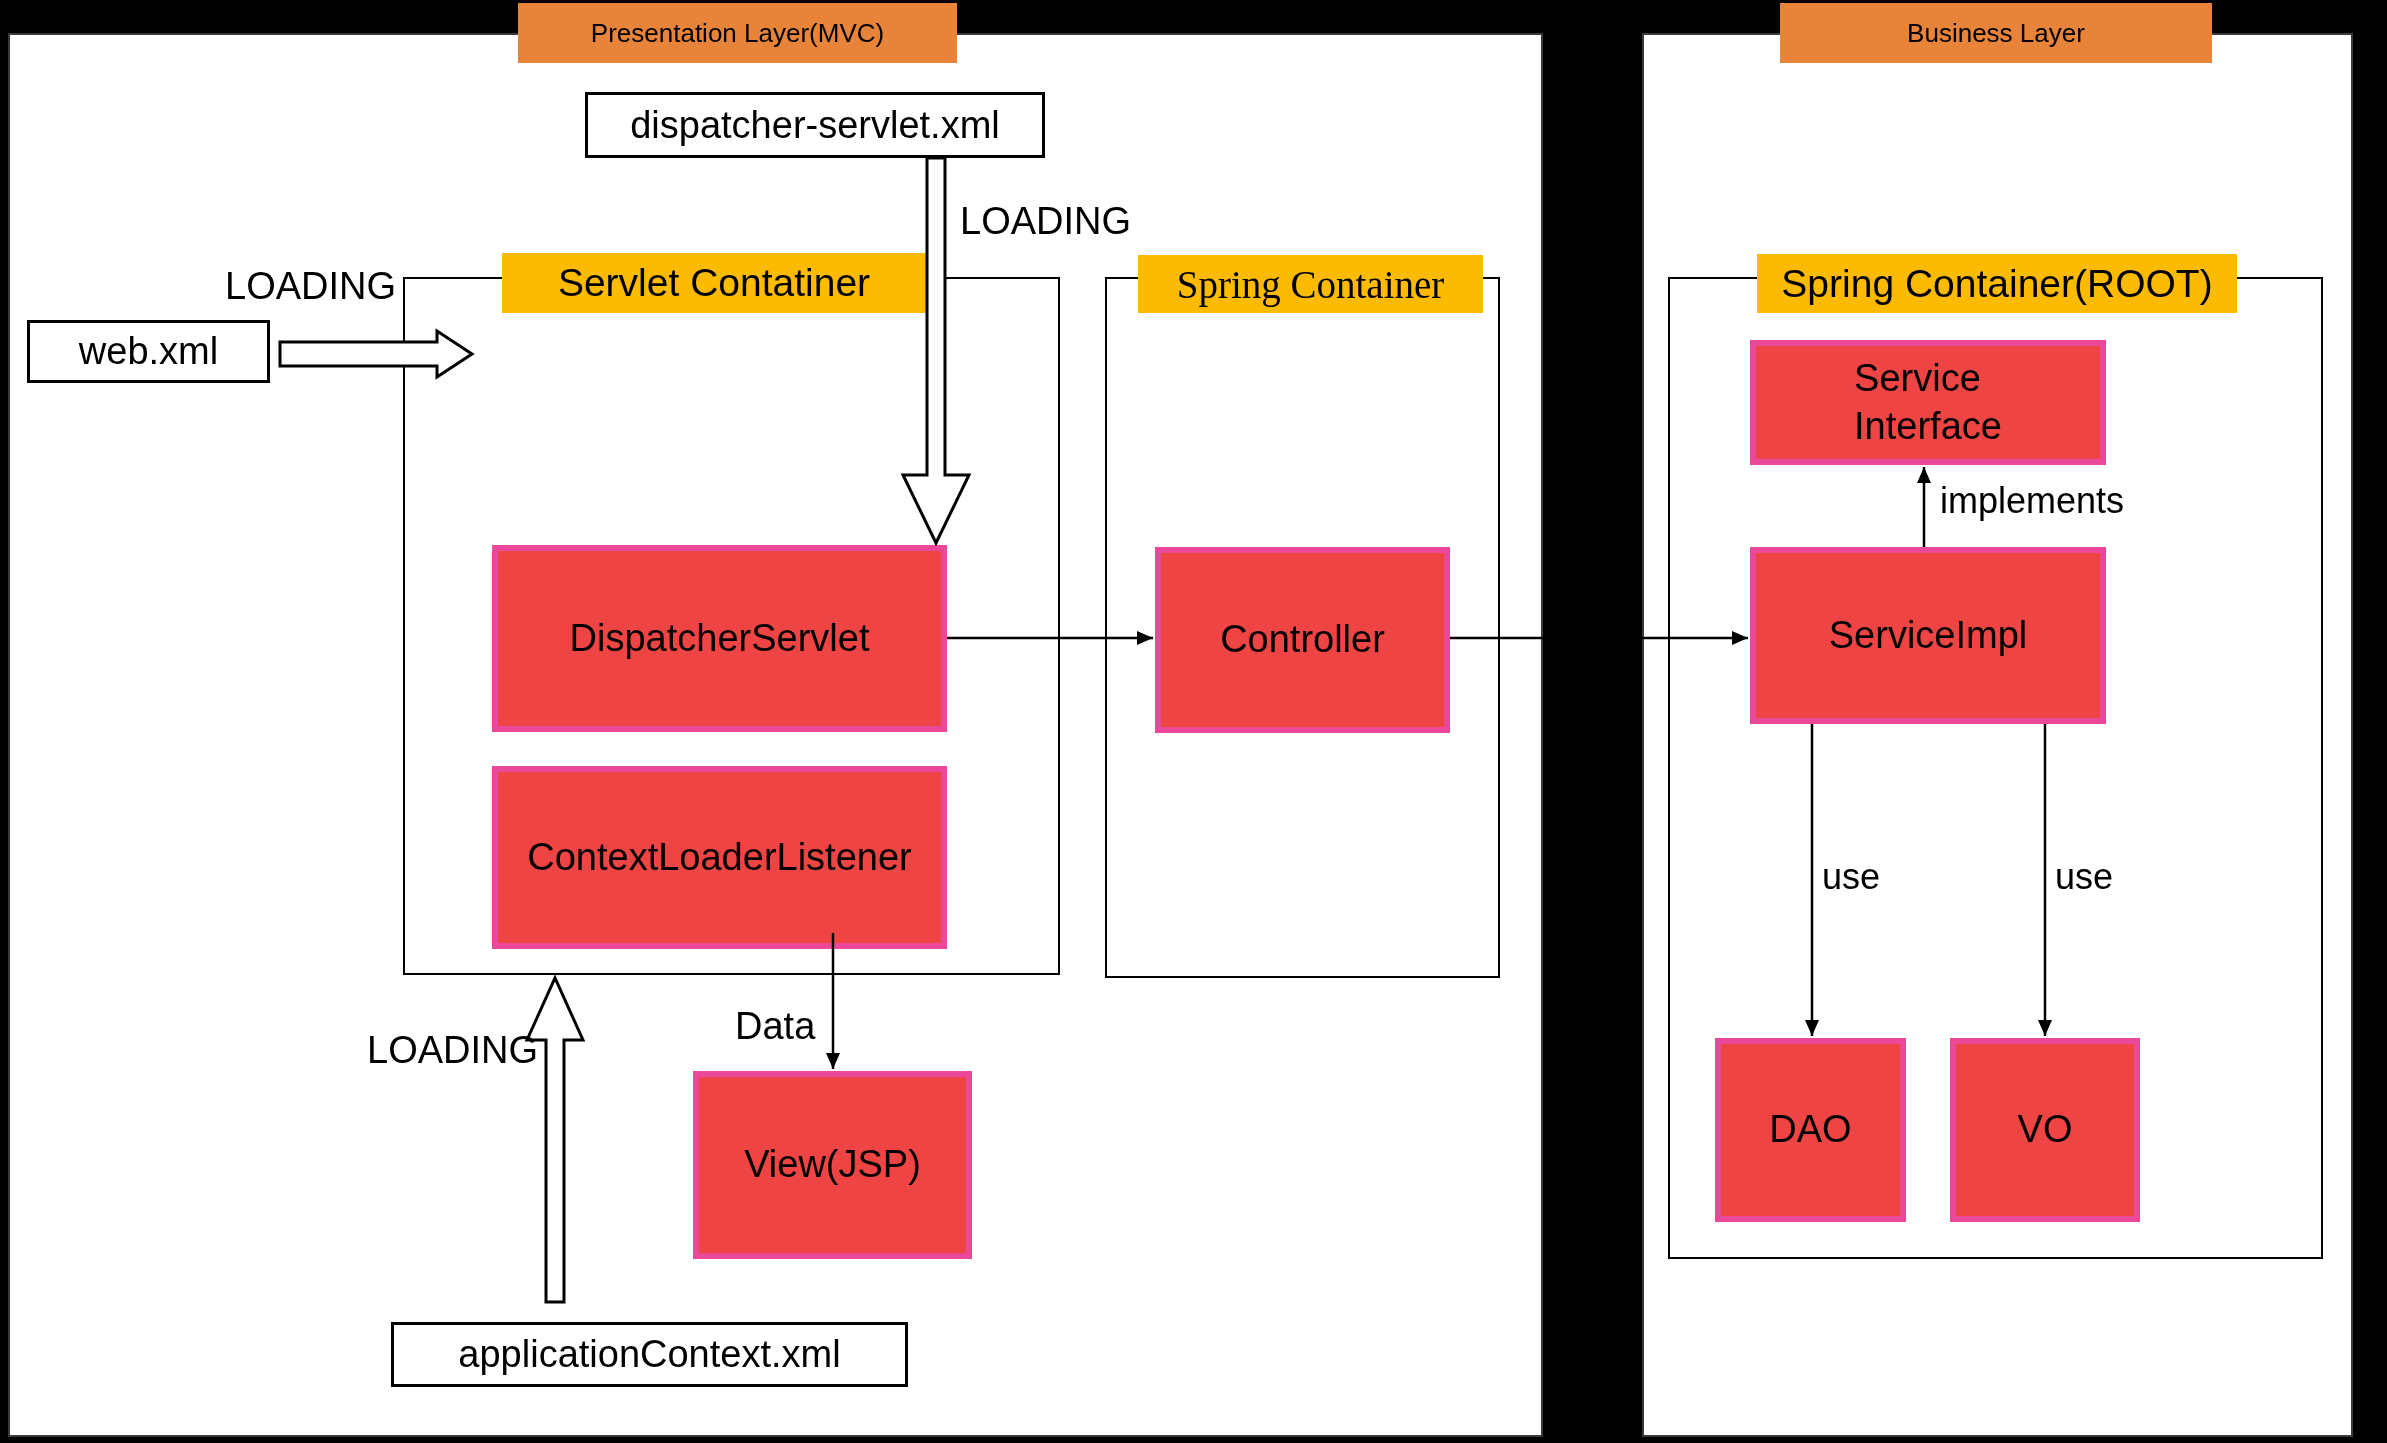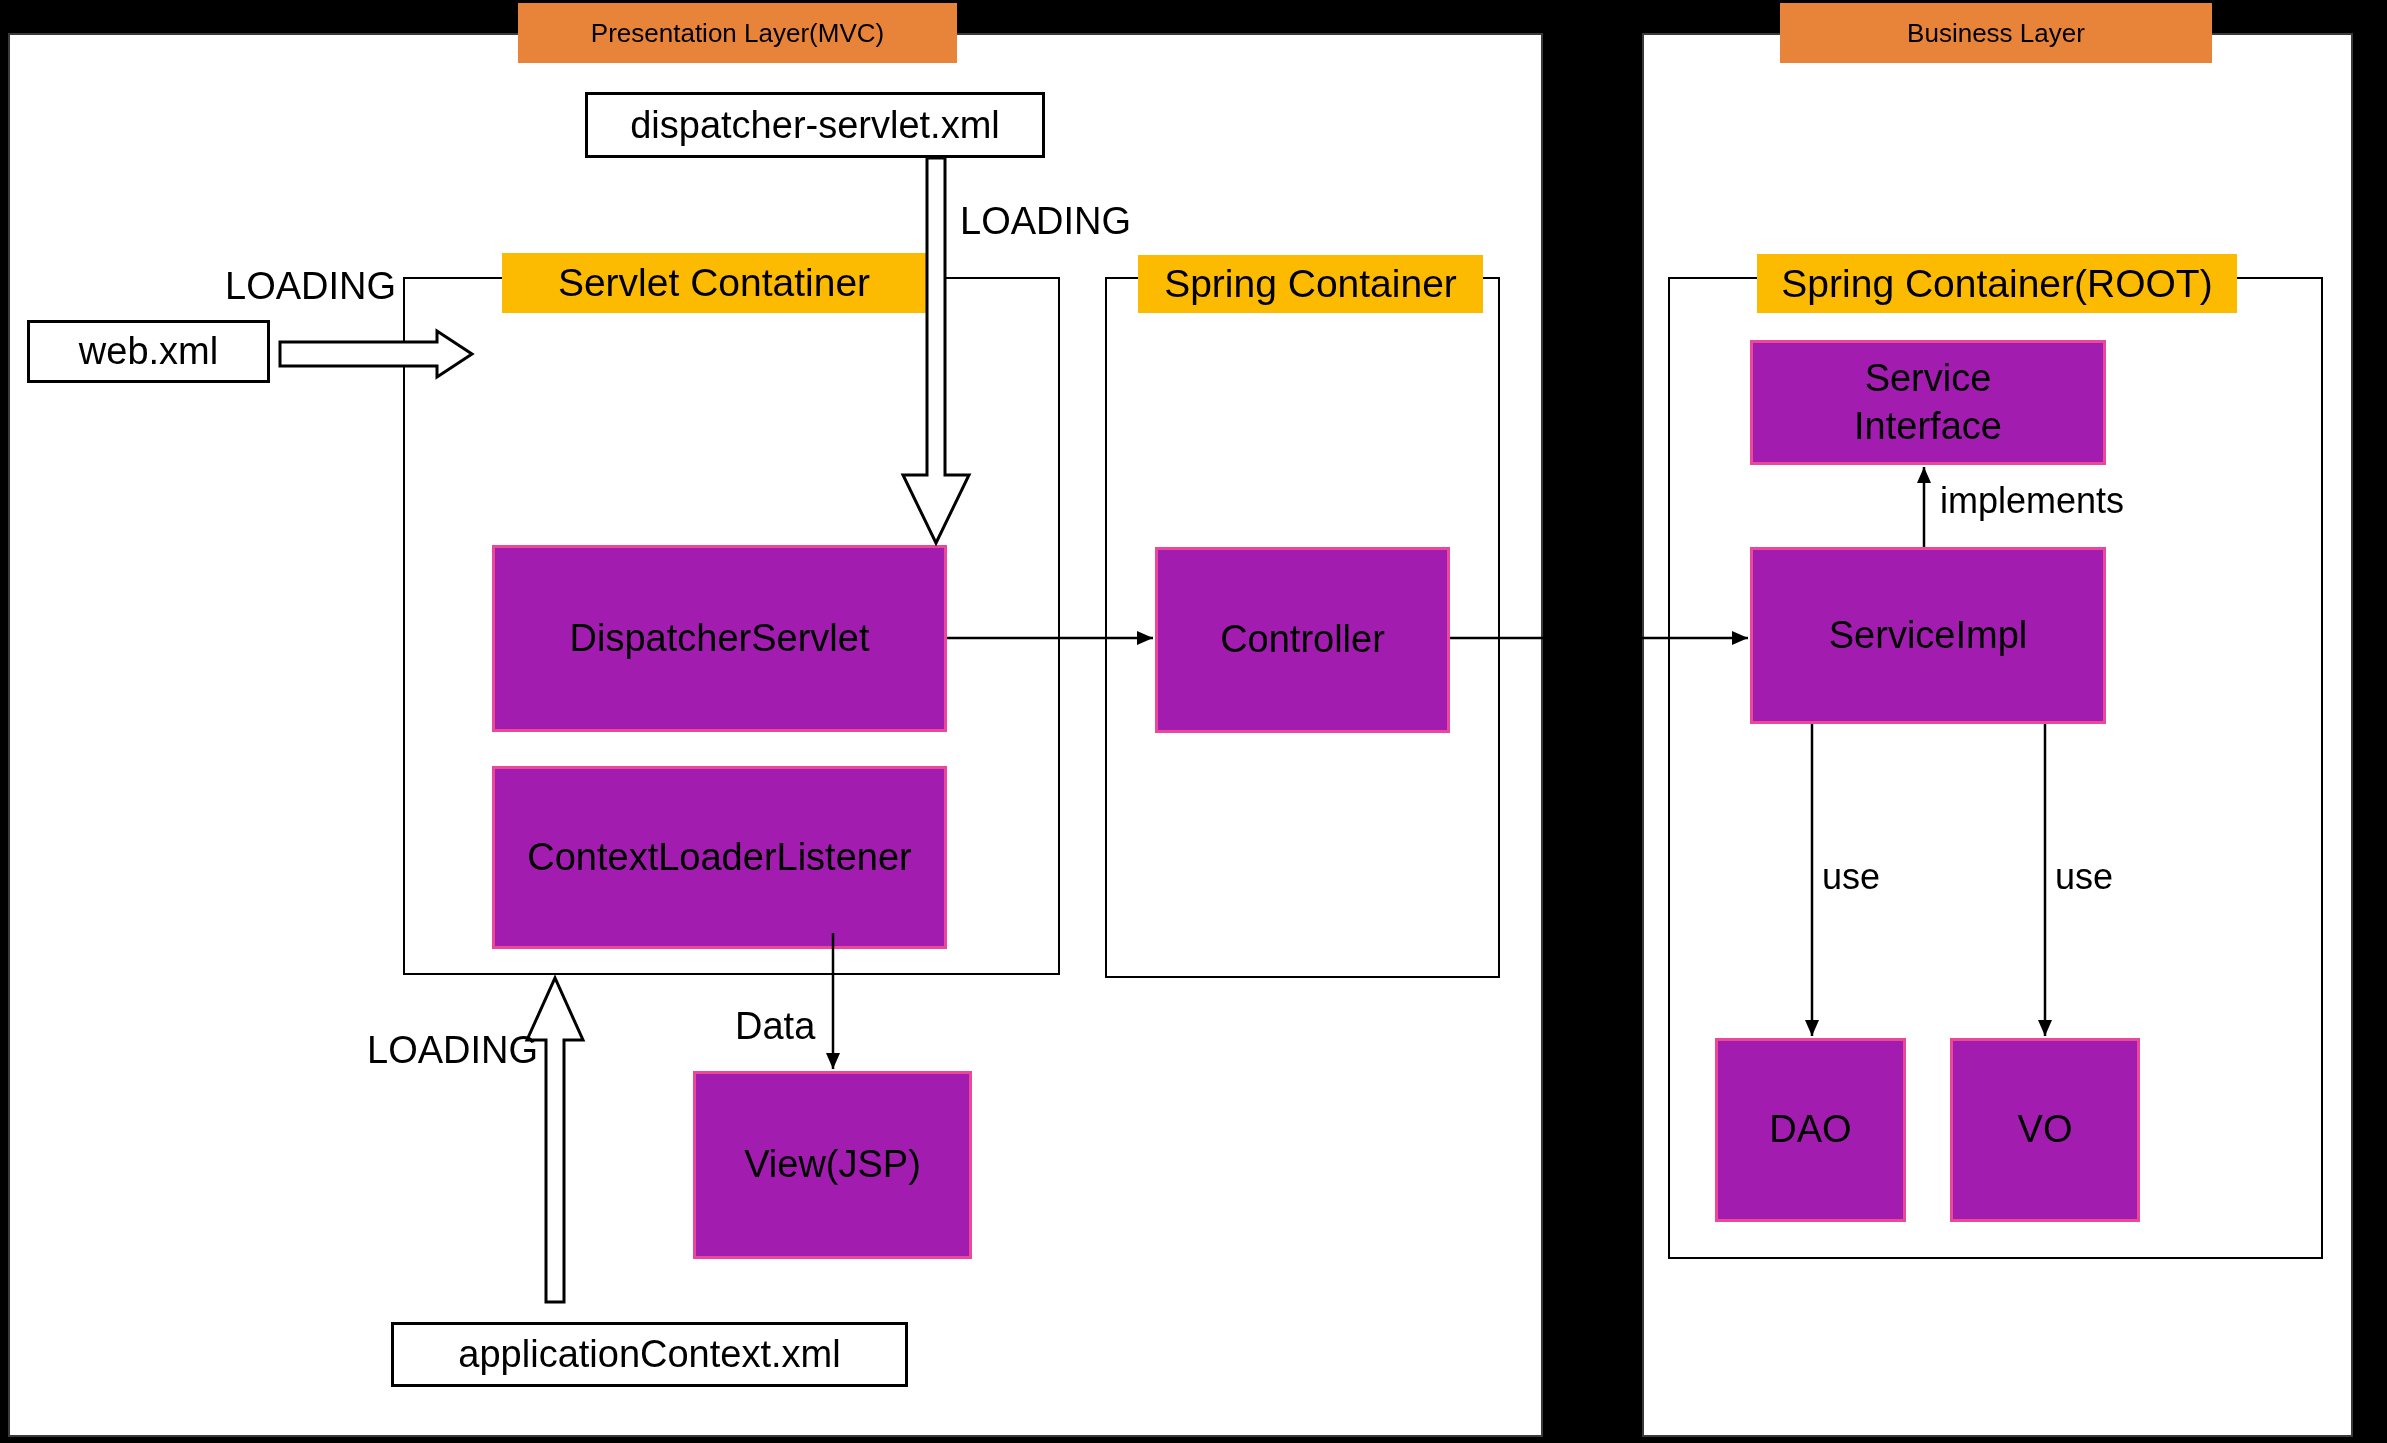--- a/index.html
+++ b/index.html
@@ -43,42 +43,42 @@
   #container-spring-root { left: 1668px; top: 277px; width: 655px; height: 982px; }
 
   .gold-label {
     position: absolute;
     background: #FCBA00;
     display: flex; align-items: center; justify-content: center;
     font-size: 39px;
     z-index: 3;
   }
   #label-servlet     { left: 502px;  top: 253px; width: 424px; height: 60px; }
-  #label-spring      { left: 1138px; top: 255px; width: 345px; height: 58px; }
+  #label-spring      { left: 1138px; top: 255px; width: 345px; height: 58px; font-family: Liberation Serif, serif; }
   #label-spring-root { left: 1757px; top: 254px; width: 480px; height: 59px; }
 
   .file-box {
     position: absolute;
     background: #fff;
     border: 3px solid #000;
     display: flex; align-items: center; justify-content: center;
     font-size: 38px;
     z-index: 4;
   }
   #box-dispatcher-xml { left: 585px; top: 92px;   width: 460px; height: 66px; }
   #box-web-xml        { left: 27px;  top: 320px;  width: 243px; height: 63px; }
   #box-appctx-xml     { left: 391px; top: 1322px; width: 517px; height: 65px; }
 
   .comp-box {
     position: absolute;
-    background: #a21caf;
-    border: 3px solid #ec4899;
+    background: #ef4444;
+    border: 6px solid #ec4899;
     display: flex; align-items: center; justify-content: center;
     font-size: 38px;
-    text-align: center;
+    text-align: left;
     white-space: pre-line;
     line-height: 1.25;
     z-index: 4;
   }
   #box-dispatcher-servlet      { left: 492px;  top: 545px;  width: 455px; height: 187px; }
   #box-context-loader-listener { left: 492px;  top: 750px;  width: 455px; height: 183px; margin-top: 16px; }
   #box-view-jsp                { left: 693px;  top: 1071px; width: 279px; height: 188px; }
   #box-controller              { left: 1155px; top: 547px;  width: 295px; height: 186px; }
   #box-service-interface       { left: 1750px; top: 340px;  width: 356px; height: 125px; }
   #box-service-impl            { left: 1750px; top: 547px;  width: 356px; height: 177px; }

